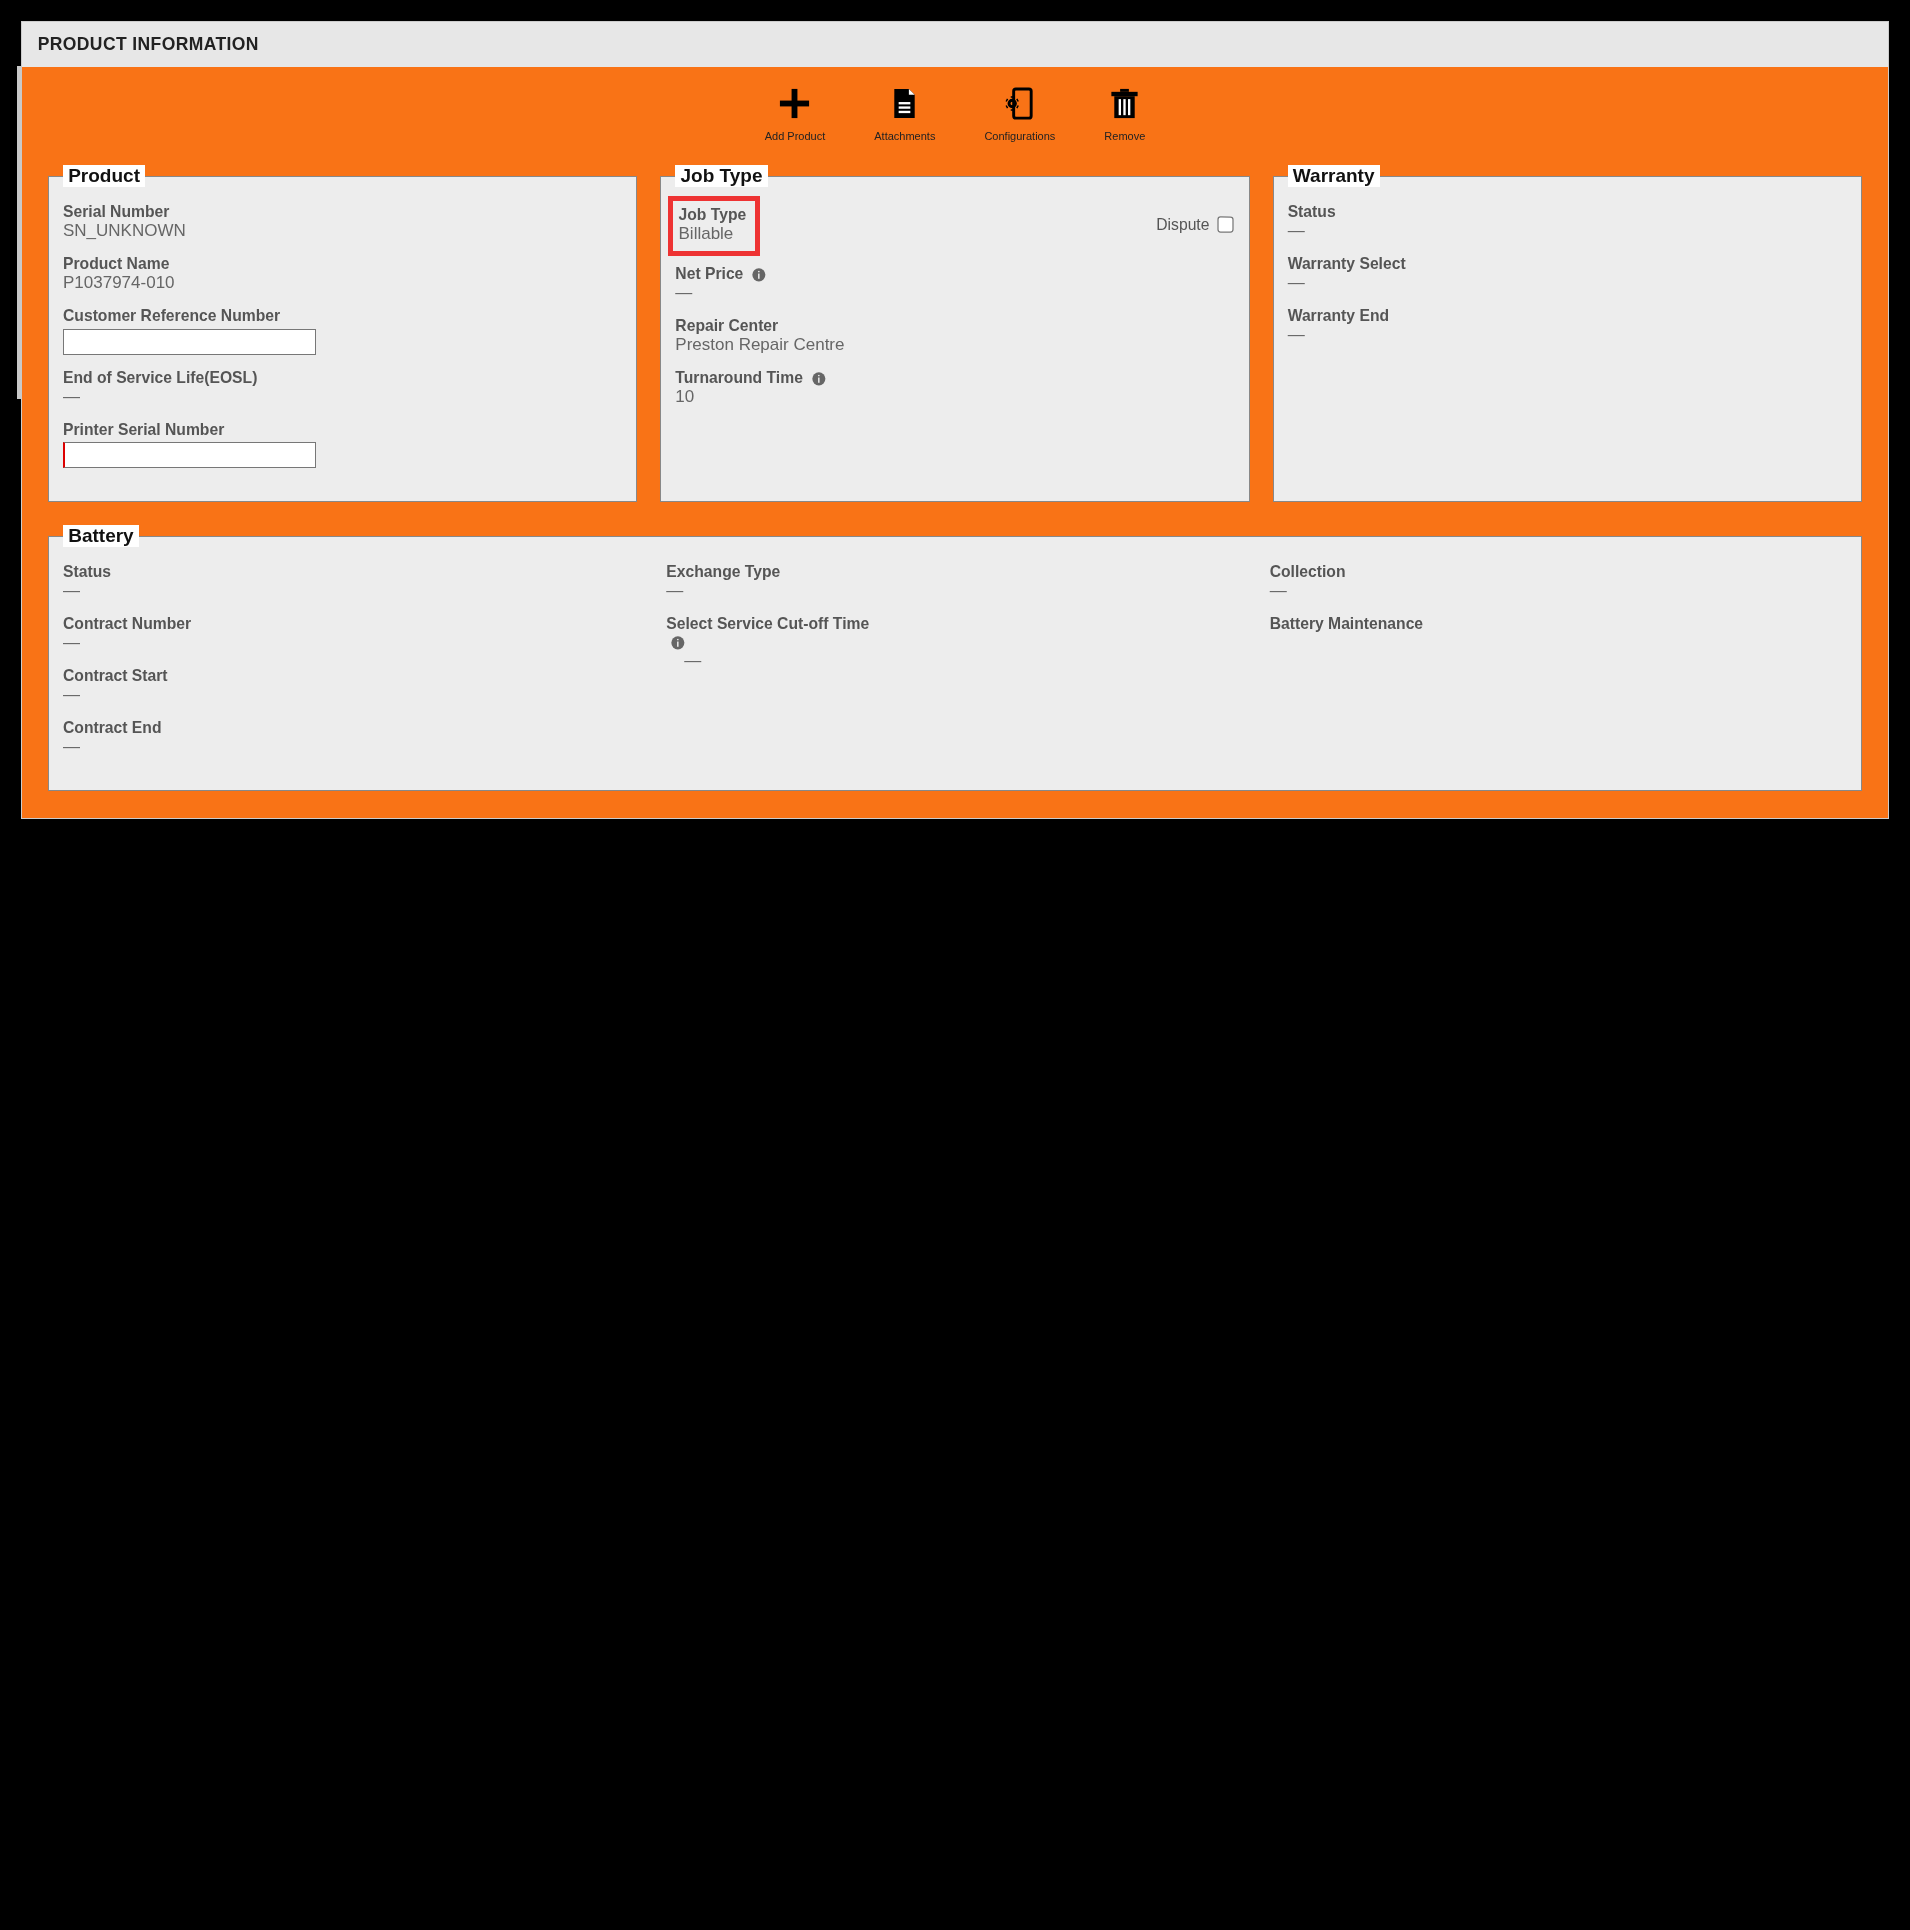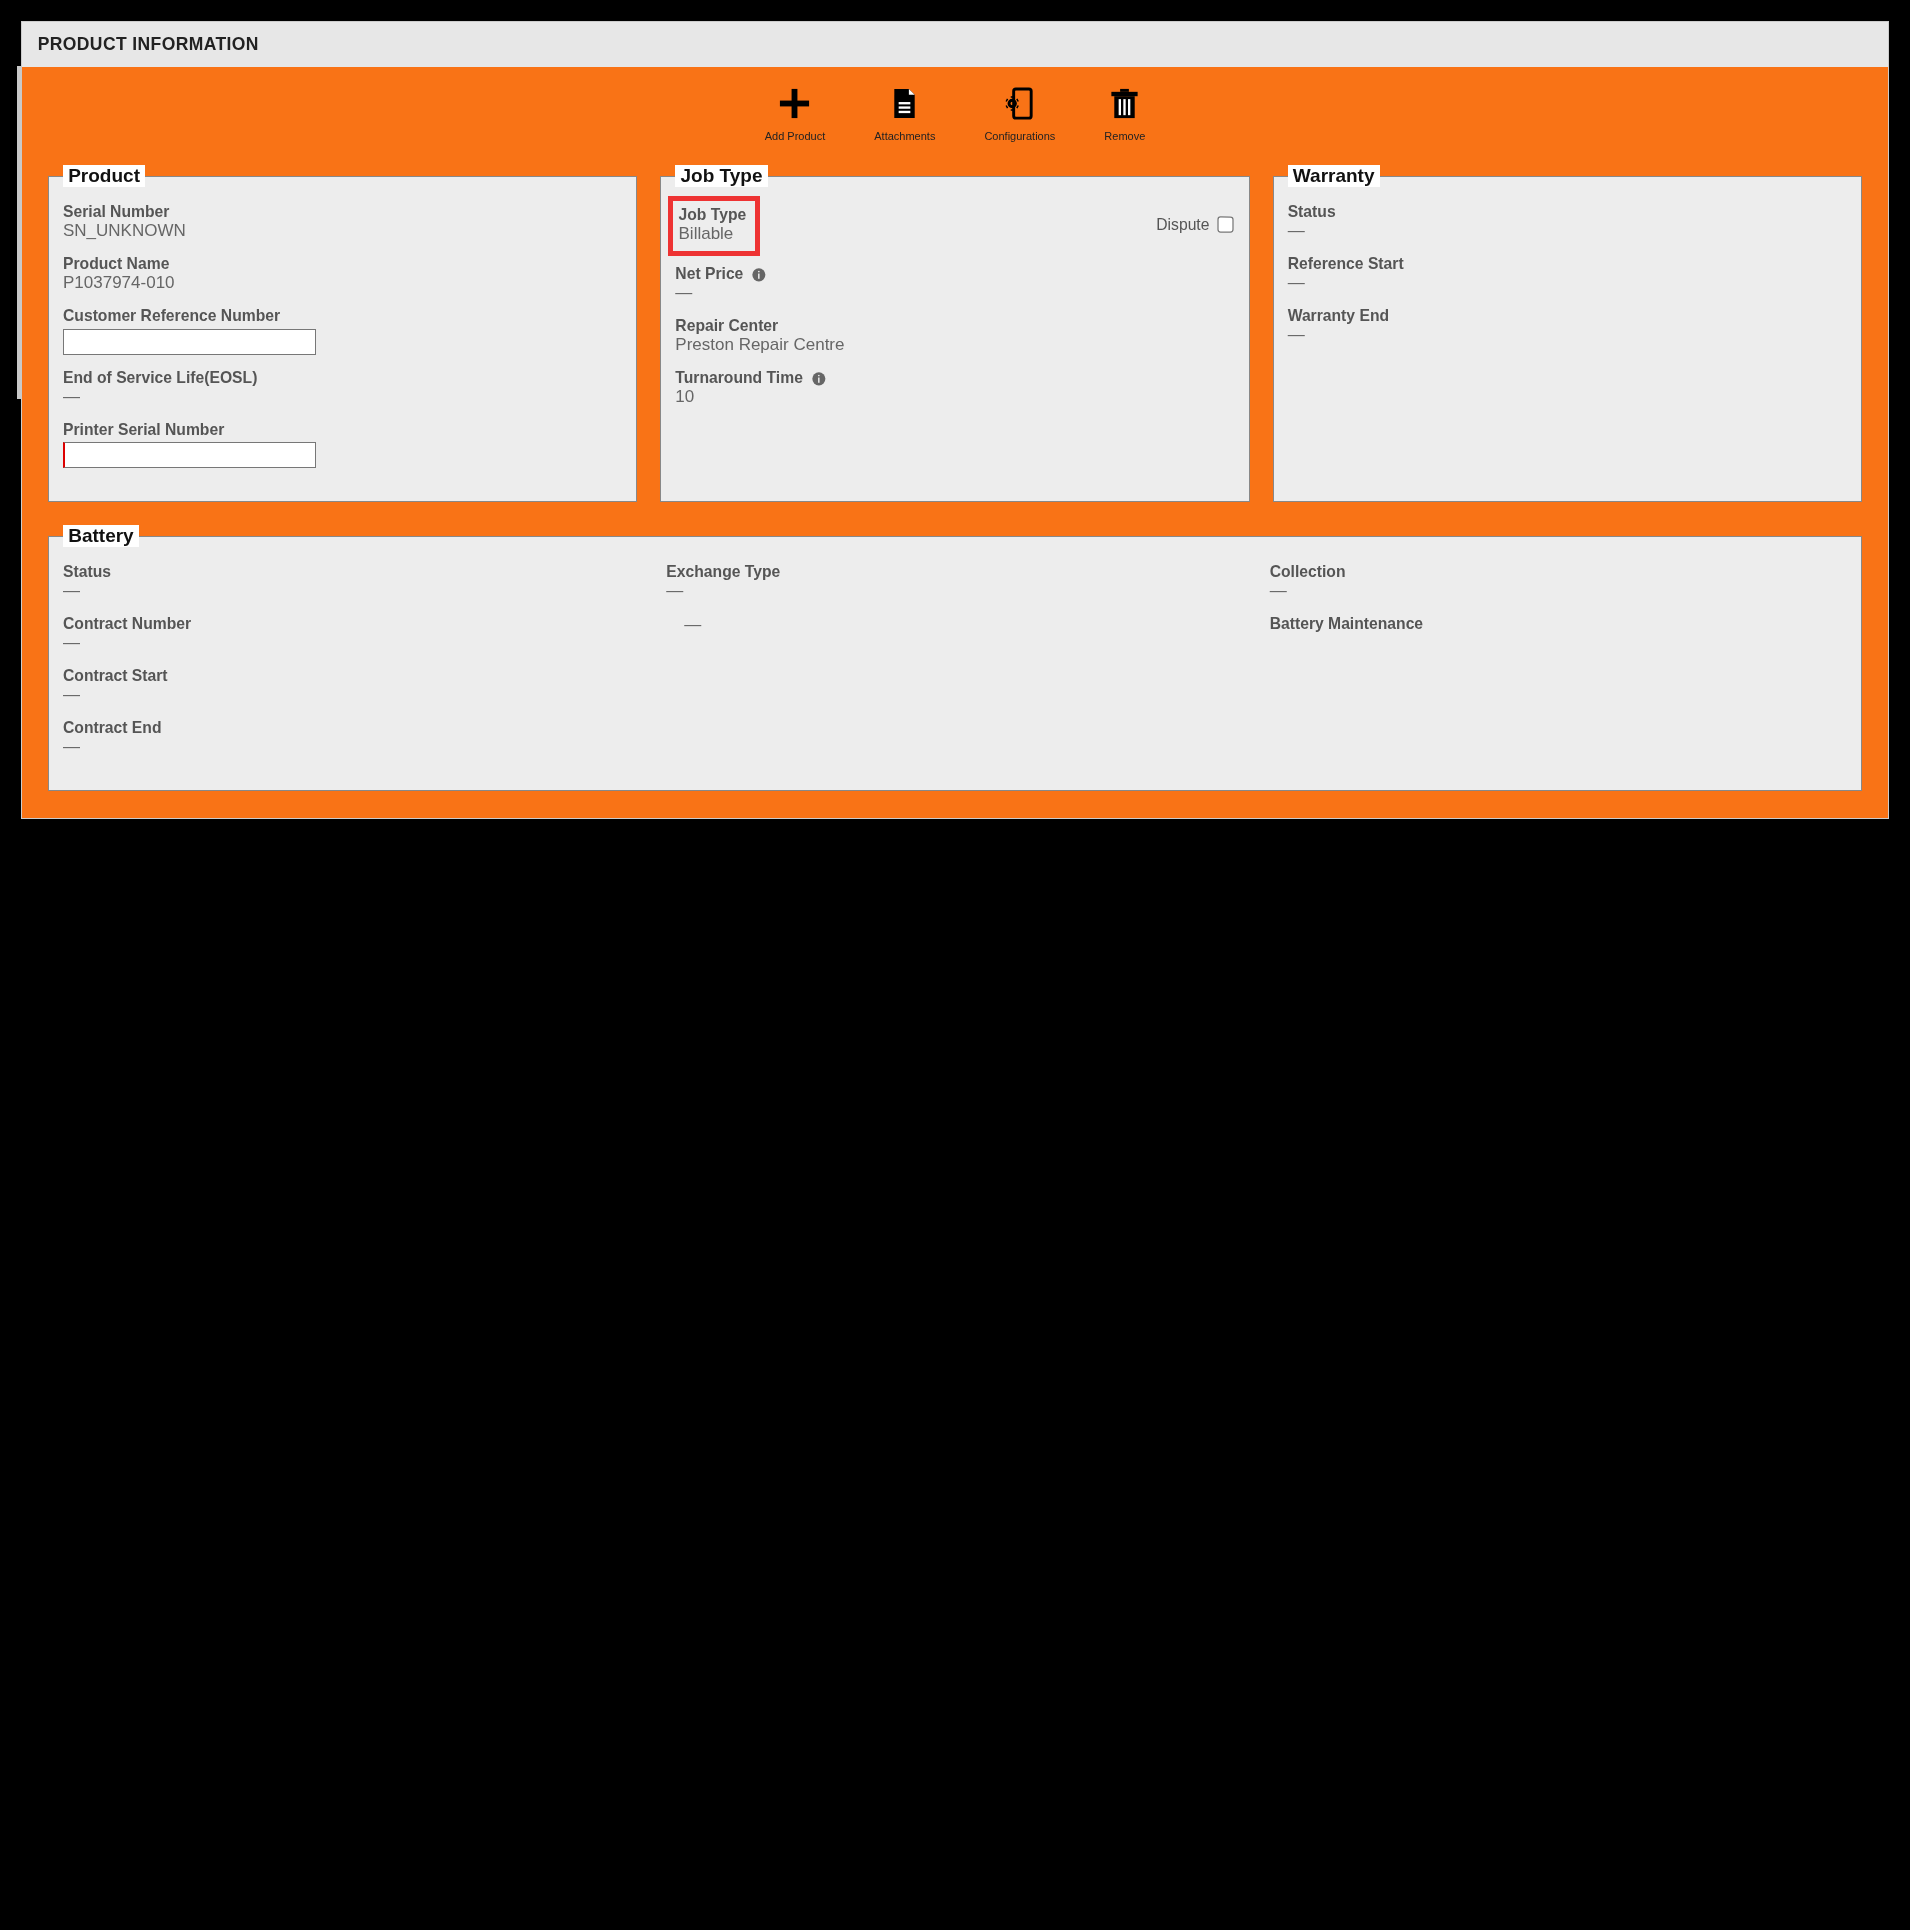--- a/index.html
+++ b/index.html
@@ -259,21 +259,21 @@
       </fieldset>
 
       <fieldset>
         <legend>Warranty</legend>
 
         <div class="field">
           <span class="field-label">Status</span>
           <span class="mdash">—</span>
         </div>
         <div class="field">
-          <span class="field-label">Reference Start</span>
+          <span class="field-label">Warranty Select</span>
           <span class="mdash">—</span>
         </div>
         <div class="field">
           <span class="field-label">Warranty End</span>
           <span class="mdash">—</span>
         </div>
       </fieldset>
     </div>
 
     <div class="contract-wrap">
@@ -297,20 +297,30 @@
               <span class="field-label">Contract End</span>
               <span class="mdash">—</span>
             </div>
           </div>
           <div>
             <div class="field">
               <span class="field-label">Exchange Type</span>
               <span class="mdash">—</span>
             </div>
             <div class="field">
+              <span class="field-label">
+                <span>Select Service Cut-off Time</span><br>
+                <span class="info-icon">
+                  <svg viewBox="0 0 24 24">
+                      <circle cx="12" cy="12" r="10" fill="#666"></circle>
+                      <rect x="11" y="10" width="2" height="8" fill="#fff"></rect>
+                      <rect x="11" y="6" width="2" height="2" fill="#fff"></rect>
+                    </svg>
+                </span>
+              </span>
               <div style="text-align:center;max-width:52px;">
                 <span class="mdash">—</span>
               </div>
             </div>
           </div>
           <div>
             <div class="field">
               <span class="field-label">Collection</span>
               <span class="mdash">—</span>
             </div>

